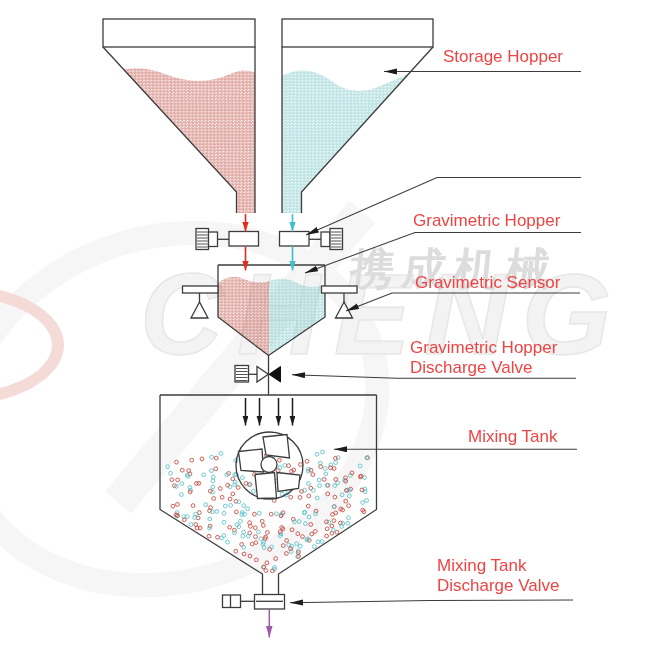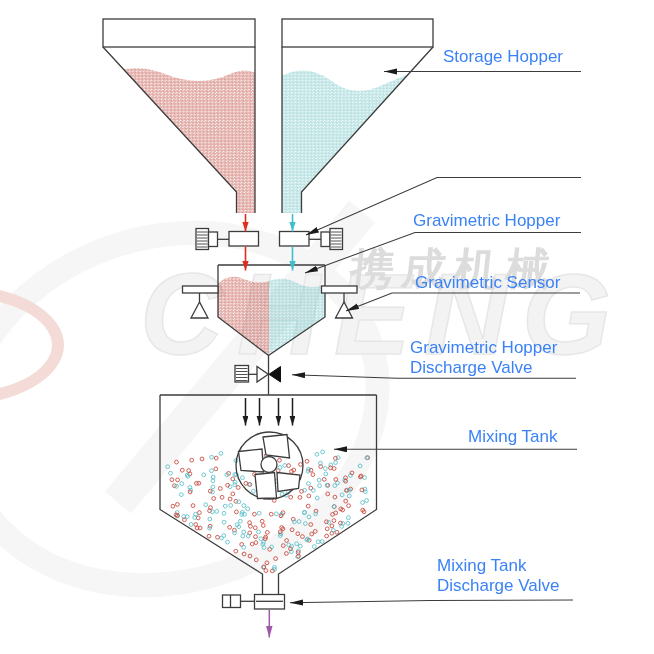--- a/index.html
+++ b/index.html
@@ -20,21 +20,21 @@
   #diagram{position:absolute;left:0;top:0;z-index:2;}
   .oline{fill:none;stroke:#3c3c3c;stroke-width:1.3;}
   .wfill{fill:#ffffff;stroke:#3c3c3c;stroke-width:1.3;}
   .hatchln{stroke:#3c3c3c;stroke-width:0.9;}
   .leader{fill:none;stroke:#3c3c3c;stroke-width:1.05;}
   .flow-red{fill:none;stroke:#e02b1d;stroke-width:1.6;}
   .flow-cyan{fill:none;stroke:#3fbecb;stroke-width:1.6;}
   .flow-black{fill:none;stroke:#1c1c1c;stroke-width:1.5;}
   .flow-purple{fill:none;stroke:#9e5aa8;stroke-width:1.5;}
   
-  .lbl{position:absolute;z-index:3;font-size:17px;color:#3b82f6;line-height:20px;white-space:nowrap;}
+  .lbl{position:absolute;z-index:3;font-size:17px;color:#ef4444;line-height:20px;white-space:nowrap;}
 </style>
 </head>
 <body>
 
 <div id="stage">
 
   <div class="wm wm-ring"></div>
   <div class="wm wm-ring-pink"></div>
   <div class="wm wm-bar"></div>
   <div class="wm wm-latin">CHENG</div>

